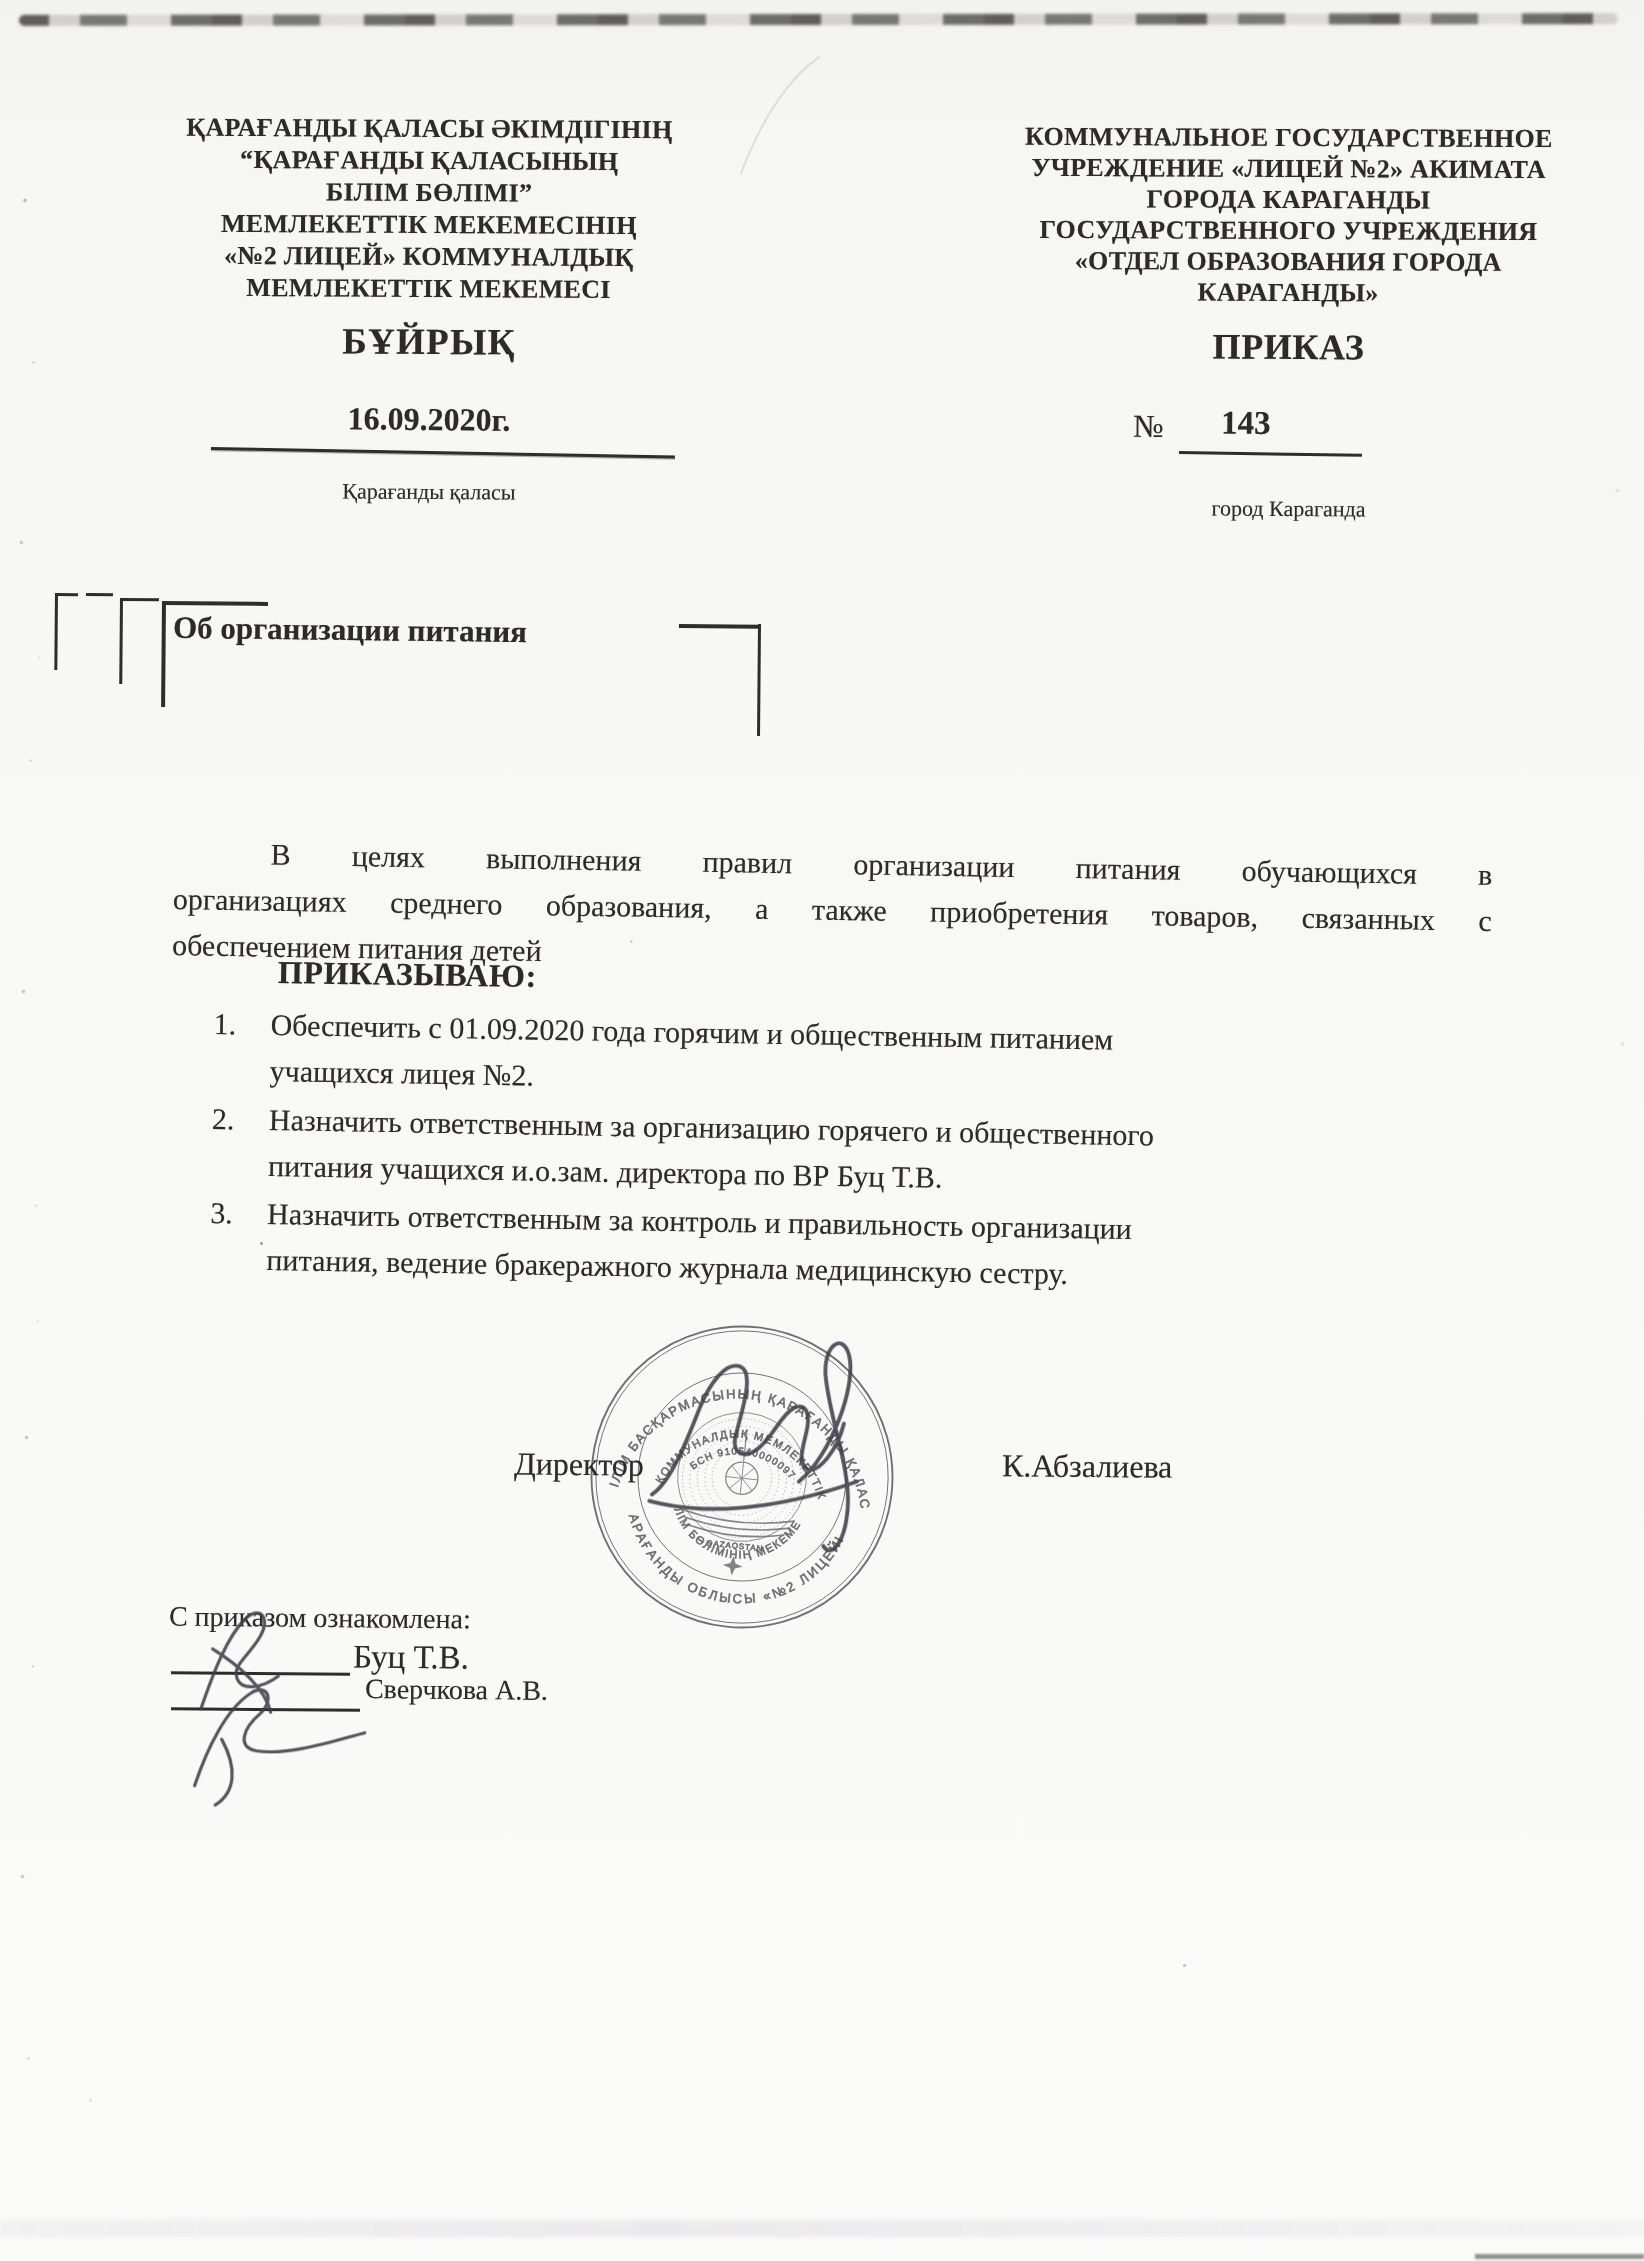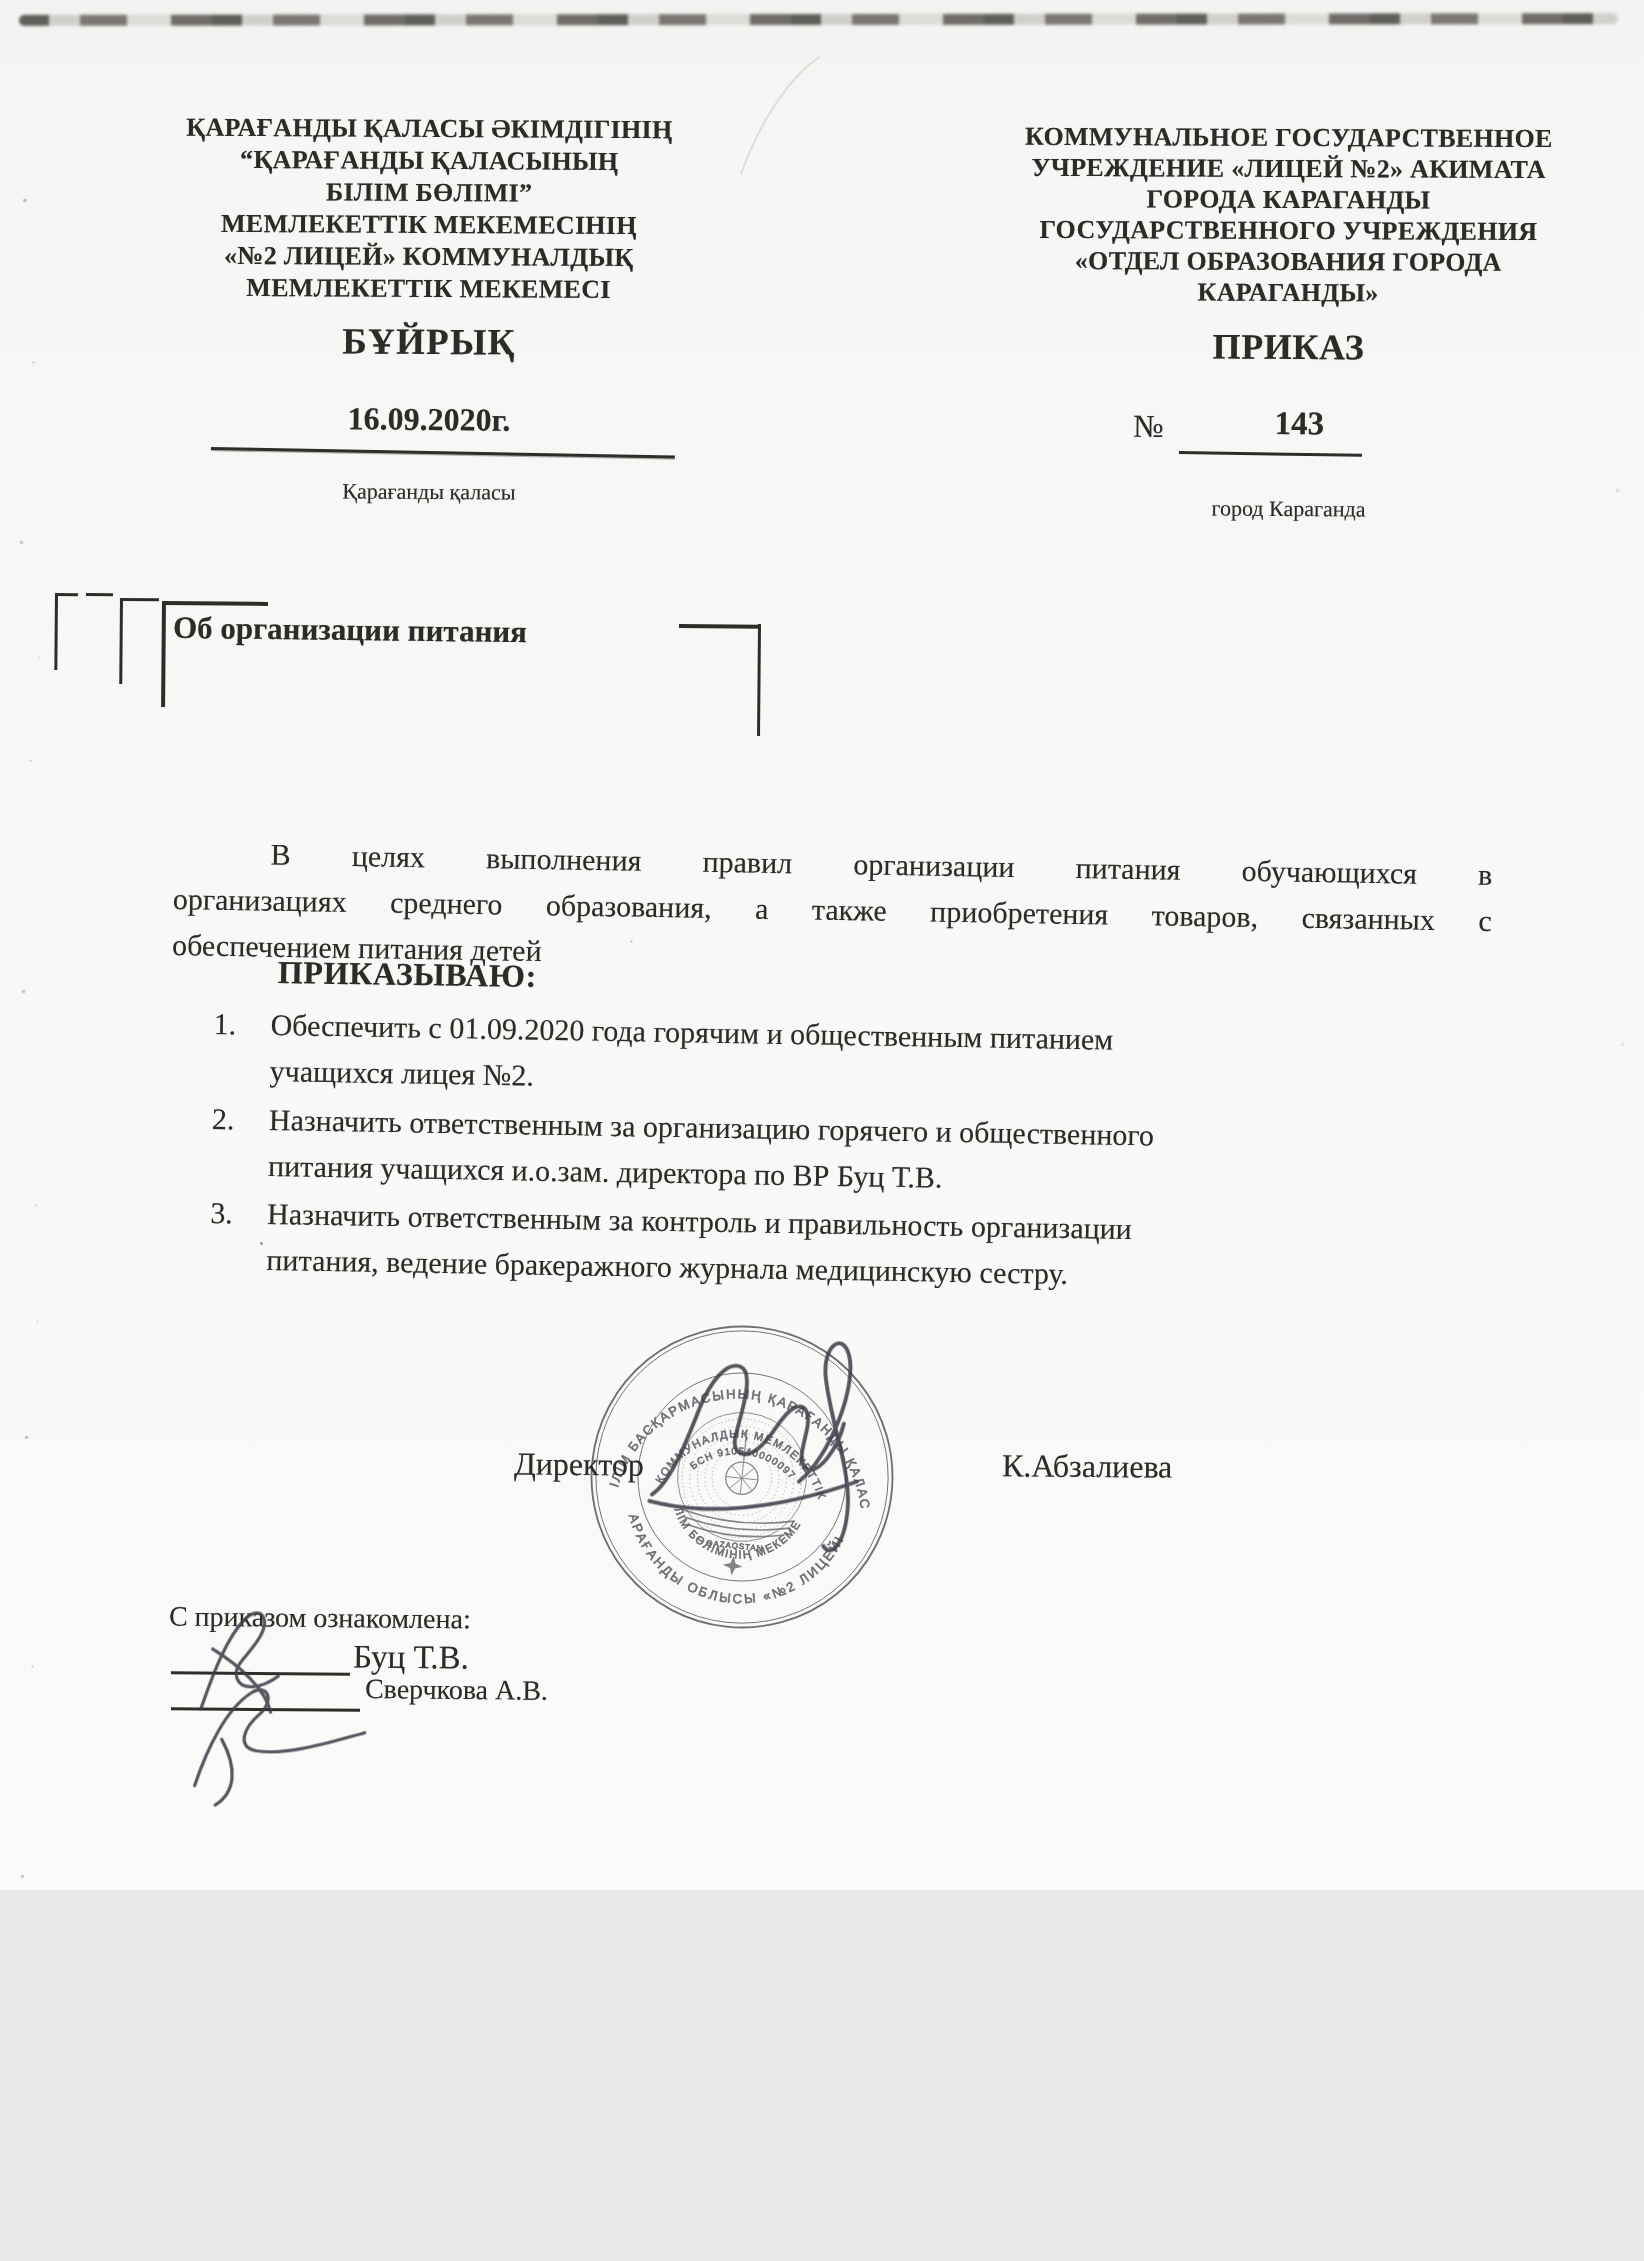--- a/index.html
+++ b/index.html
@@ -1,18 +1,18 @@
 <!DOCTYPE html>
 <html style="font-size:10.3px"><head>
 <meta charset="utf-8">
 <style>
   html,body{margin:0;padding:0;background:#e9e9e7;}
   .page{
     position:relative;
-    width:1644px;height:1890px;
+    width:1644px;height:2261px;
     margin:0 auto;
     background:linear-gradient(180deg,#f2f2f0 0%,#f6f6f4 6%,#f8f8f6 45%,#fafaf8 100%);
     overflow:hidden;
     font-family:"Liberation Serif","DejaVu Serif",serif;
     color:#2d2b28;
   }
   .page *{box-sizing:border-box;}
   .txt{position:absolute;text-shadow:0 0 0.8px rgba(45,43,40,.42);}
   
   .scan-band{
@@ -49,21 +49,21 @@
   
   .hdr{position:absolute;text-align:center;font-weight:bold;font-size:26px;line-height:32px;letter-spacing:0.3px;}
   .hdr-left{left:155px;top:113px;width:548px;transform:rotate(.3deg);}
   .hdr-right{left:1002px;top:122px;width:573px;line-height:31px;transform:rotate(.25deg);}
   .title-kk{left:155px;top:320px;width:548px;text-align:center;font-weight:bold;font-size:37px;letter-spacing:1.3px;transform:rotate(.35deg);}
   .title-ru{left:1002px;top:326px;width:573px;text-align:center;font-weight:bold;font-size:36px;letter-spacing:0.6px;transform:rotate(.3deg);}
   .date-text{left:155px;top:401px;width:548px;text-align:center;font-weight:bold;font-size:32px;transform:rotate(.6deg);}
   .rule{position:absolute;background:#2f2d2a;}
   .date-underline{left:211px;top:447px;width:464px;height:3.2px;transform:rotate(1.05deg);transform-origin:0 0;box-shadow:0 1.3px 0 rgba(47,45,42,.35);}
   .num-sign{left:1133px;top:408px;font-size:32px;transform:rotate(.5deg);}
-  .num-val{left:1221px;top:405px;width:103px;text-align:right;font-weight:bold;font-size:33px;transform:rotate(.5deg);}
+  .num-val{left:1221px;top:405px;width:103px;text-align:left;font-weight:bold;font-size:33px;transform:rotate(.5deg);}
   .num-underline{left:1179px;top:451px;width:183px;height:3.2px;transform:rotate(.9deg);transform-origin:0 0;}
   .place-kk{left:155px;top:479px;width:548px;text-align:center;font-size:22px;transform:rotate(.4deg);}
   .place-ru{left:1002px;top:496px;width:573px;text-align:center;font-size:22px;transform:rotate(.35deg);}
   
   .mark{position:absolute;background:#2f2d2a;transform:rotate(.5deg);transform-origin:0 0;}
   .bm1h{left:55px;top:593px;width:23px;height:3.2px;}
   .bm2h{left:86px;top:593px;width:27px;height:3.2px;}
   .bm1v{left:55px;top:593px;width:2.6px;height:77px;}
   .bm3h{left:120px;top:598px;width:39px;height:3.2px;}
   .bm3v{left:120px;top:598px;width:2.6px;height:86px;}

